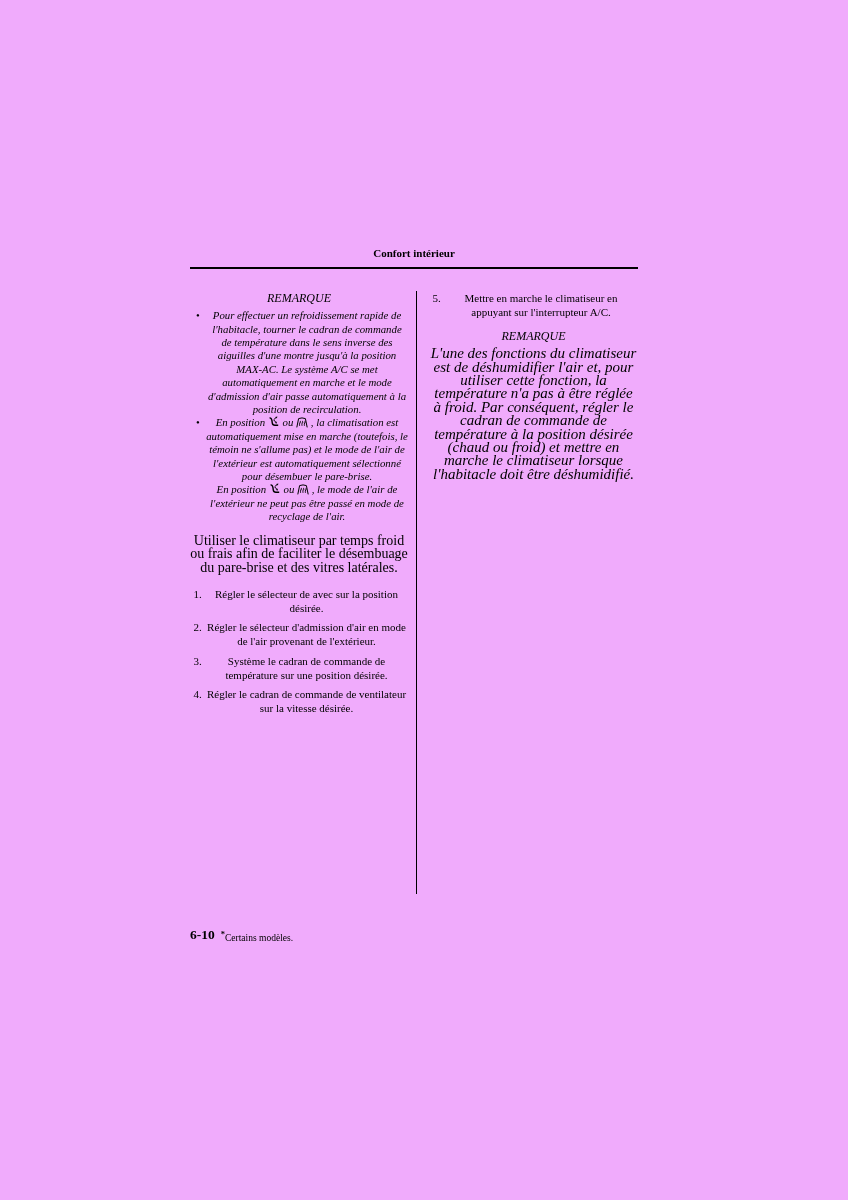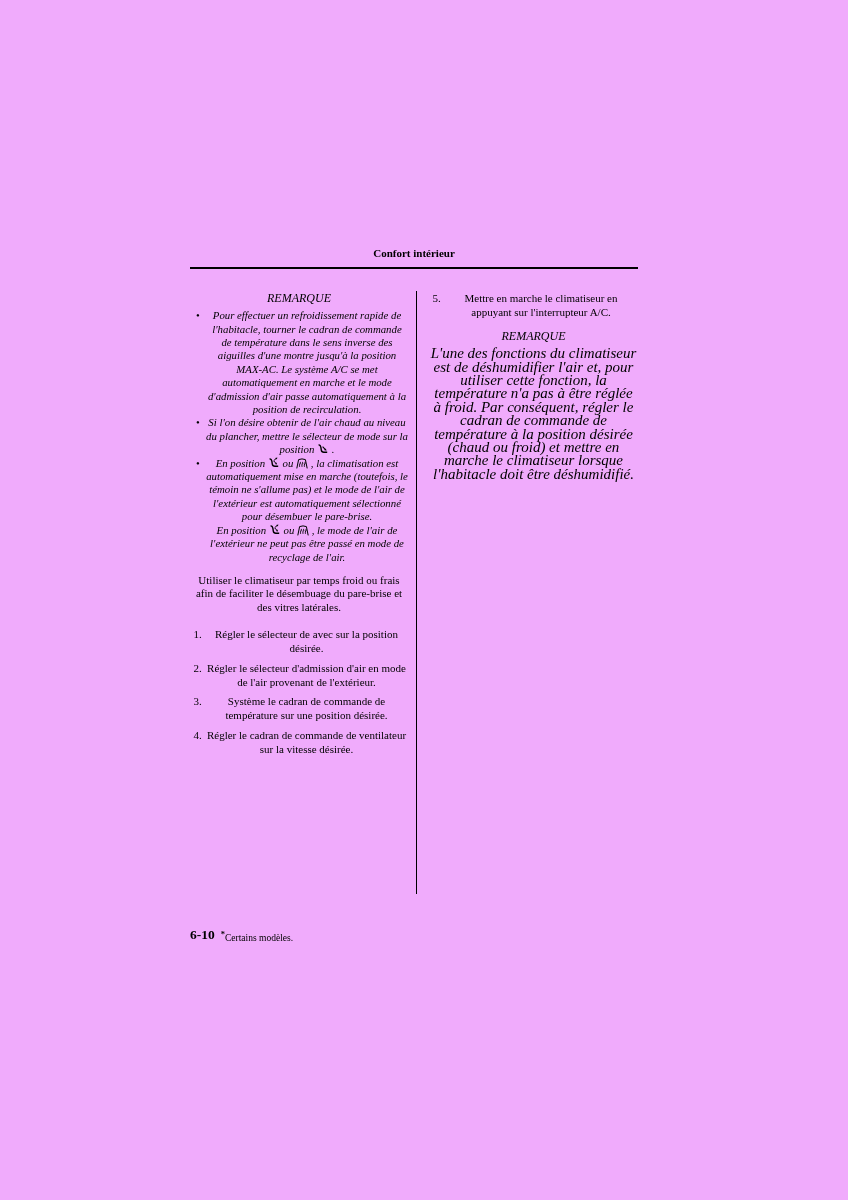--- a/index.html
+++ b/index.html
@@ -89,21 +89,21 @@
     font-size: 12.5px;
     line-height: 14.5px;
     font-weight: 700;
     margin: 17px 0 0 0;
     padding-left: 16px;
     text-indent: -16px;
   }
   h2.subheading .tri { letter-spacing: 0; }
   h2.subheading sup { font-size: 9px; }
   p.intro {
-    font-size: 11px;
+    font-size: 14px;
     line-height: 13.4px;
     margin: 10px 0 0 0;
   }
   .steps {
     margin-top: 13px;
     font-size: 11px;
     line-height: 14px;
   }
   .step { display: flex; margin-bottom: 5.5px; }
   .step-num { flex: 0 0 15px; }
@@ -147,25 +147,20 @@
       <div class="rule"></div>
     </header>
 
     <div class="columns">
       <div class="divider"></div>
 
       <div class="col-left">
         <p class="remarque">REMARQUE</p>
         <ul class="bullets" id="bullet-list">
             <li>Pour effectuer un refroidissement rapide de l'habitacle, tourner le cadran de commande de température dans le sens inverse des aiguilles d'une montre jusqu'à la position MAX-AC. Le système A/C se met automatiquement en marche et le mode d'admission d'air passe automatiquement à la position de recirculation.</li>
-            <li>Si l'on désire obtenir de l'air chaud au niveau du plancher, mettre le sélecteur de mode sur la position <span class="mode-icon"><svg width="12" height="11" viewBox="0 0 12 11">
-                  <path d="M1.6 0.8 C3.2 1 3.7 2 3.9 3.4 L4.3 6.2 C4.5 7.6 5.4 8.2 6.8 8.2 L10.2 8.2" fill="none" stroke="#000" stroke-width="1.4"></path>
-                  <path d="M5.6 2.6 L8.2 5.4" stroke="#000" stroke-width="1.1" fill="none"></path>
-                  <path d="M9.5 6.8 L8.9 4.4 L6.9 6.1 Z" fill="#000"></path>
-                </svg></span> .</li>
             <li>En position <span class="mode-icon"><svg width="12" height="12" viewBox="0 0 12 12">
                   <path d="M1.6 1.8 C3.2 2 3.7 3 3.9 4.4 L4.3 7.2 C4.5 8.6 5.4 9.2 6.8 9.2 L10.2 9.2" fill="none" stroke="#000" stroke-width="1.4"></path>
                   <path d="M5.6 3.8 L7.8 6.2" stroke="#000" stroke-width="1"></path>
                   <path d="M9 7.6 L8.5 5.4 L6.7 7 Z" fill="#000"></path>
                   <path d="M5.8 3.6 L8 1.6" stroke="#000" stroke-width="1"></path>
                   <path d="M9.4 0.4 L7.2 0.9 L8.8 2.6 Z" fill="#000"></path>
                 </svg></span> ou <span class="mode-icon"><svg width="12" height="11" viewBox="0 0 12 11">
                   <path d="M0.8 10.4 L2.6 1.6 Q6 0.2 9.4 1.6 L11.2 10.4" fill="none" stroke="#000" stroke-width="1"></path>
                   <path d="M3.6 8.8 Q3.2 7.2 3.9 5.8" fill="none" stroke="#000" stroke-width="0.9"></path>
                   <path d="M6 8.8 Q5.7 7.2 6.2 5.8" fill="none" stroke="#000" stroke-width="0.9"></path>

